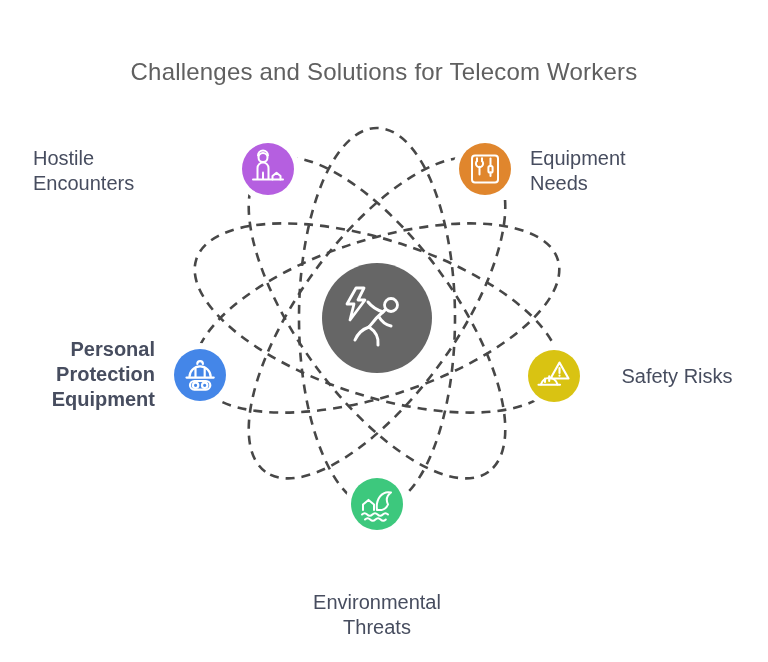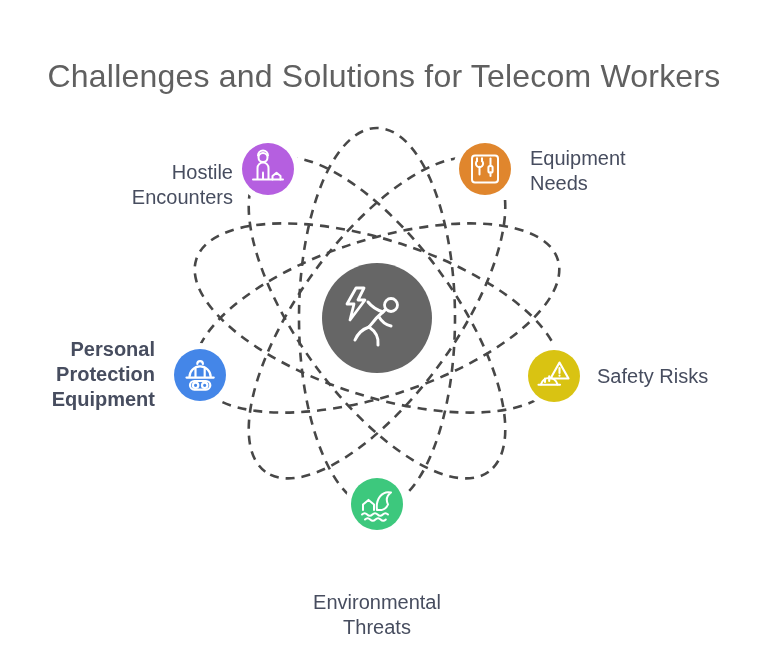--- a/index.html
+++ b/index.html
@@ -14,41 +14,41 @@
     height: 662px;
     background: #ffffff;
     overflow: hidden;
   }
   .diagram-title {
     position: absolute;
     top: 58px;
     left: 0;
     width: 768px;
     text-align: center;
-    font-size: 32px;
+    font-size: 24px;
     font-weight: 400;
     color: #606060;
     letter-spacing: 0.2px;
     margin: 0;
   }
   .orbit-svg {
     position: absolute;
     left: 0;
     top: 0;
   }
   .node-label {
     position: absolute;
     font-size: 20px;
     line-height: 25px;
     color: #474d5f;
     white-space: pre-line;
   }
-  .label-hostile      { left: 33px;  top: 160px; width: 200px; text-align: right; }
+  .label-hostile      { left: 33px;  top: 146px; width: 200px; }
   .label-equipment    { left: 530px; top: 146px; width: 180px; text-align: left; }
-  .label-safety       { left: 597px; top: 364px; width: 160px; text-align: left; }
+  .label-safety       { left: 597px; top: 364px; width: 160px; text-align: center; }
   .label-environment  { left: 277px; top: 578px; width: 200px; text-align: center; margin-top: 12px; }
   .label-ppe          { left: 0px;   top: 337px; width: 155px; text-align: right; font-weight: bold; }
   .icon-stroke {
     fill: none;
     stroke: #ffffff;
     stroke-linecap: round;
     stroke-linejoin: round;
   }
 </style>
 </head>

